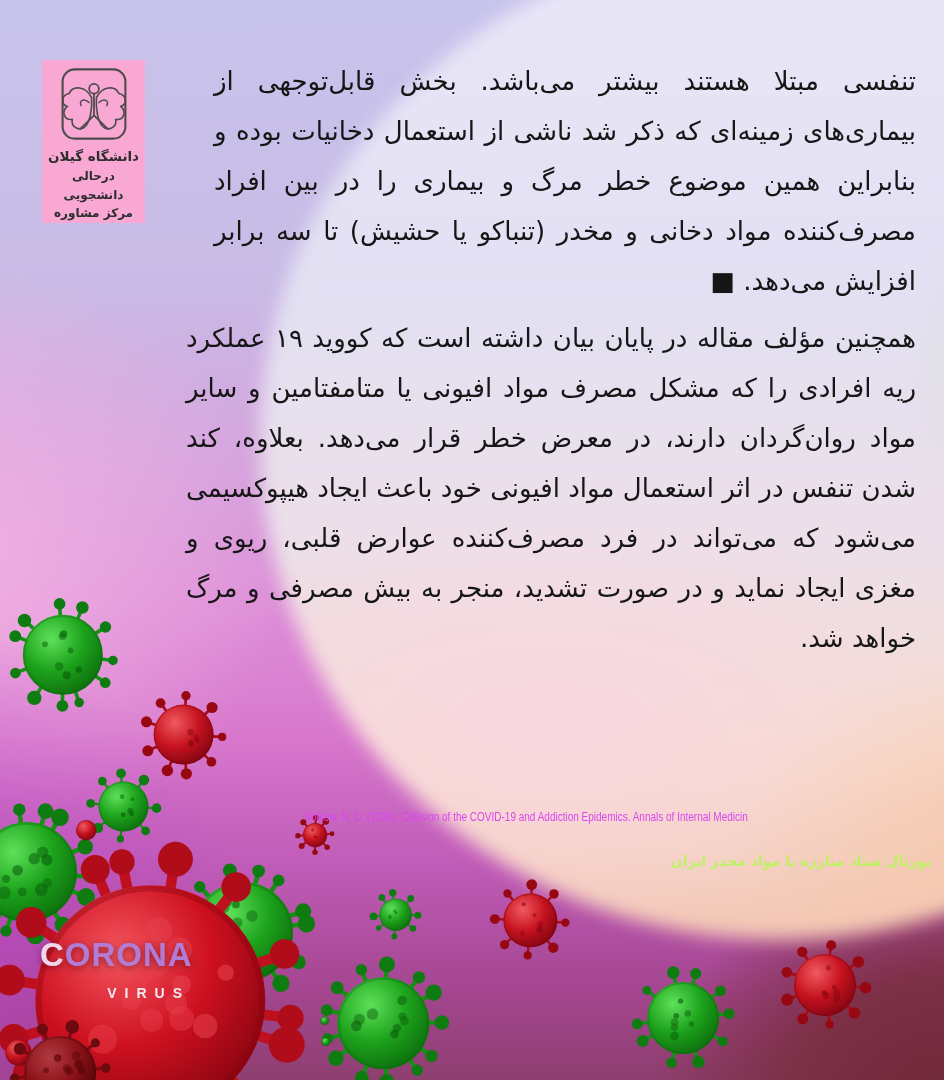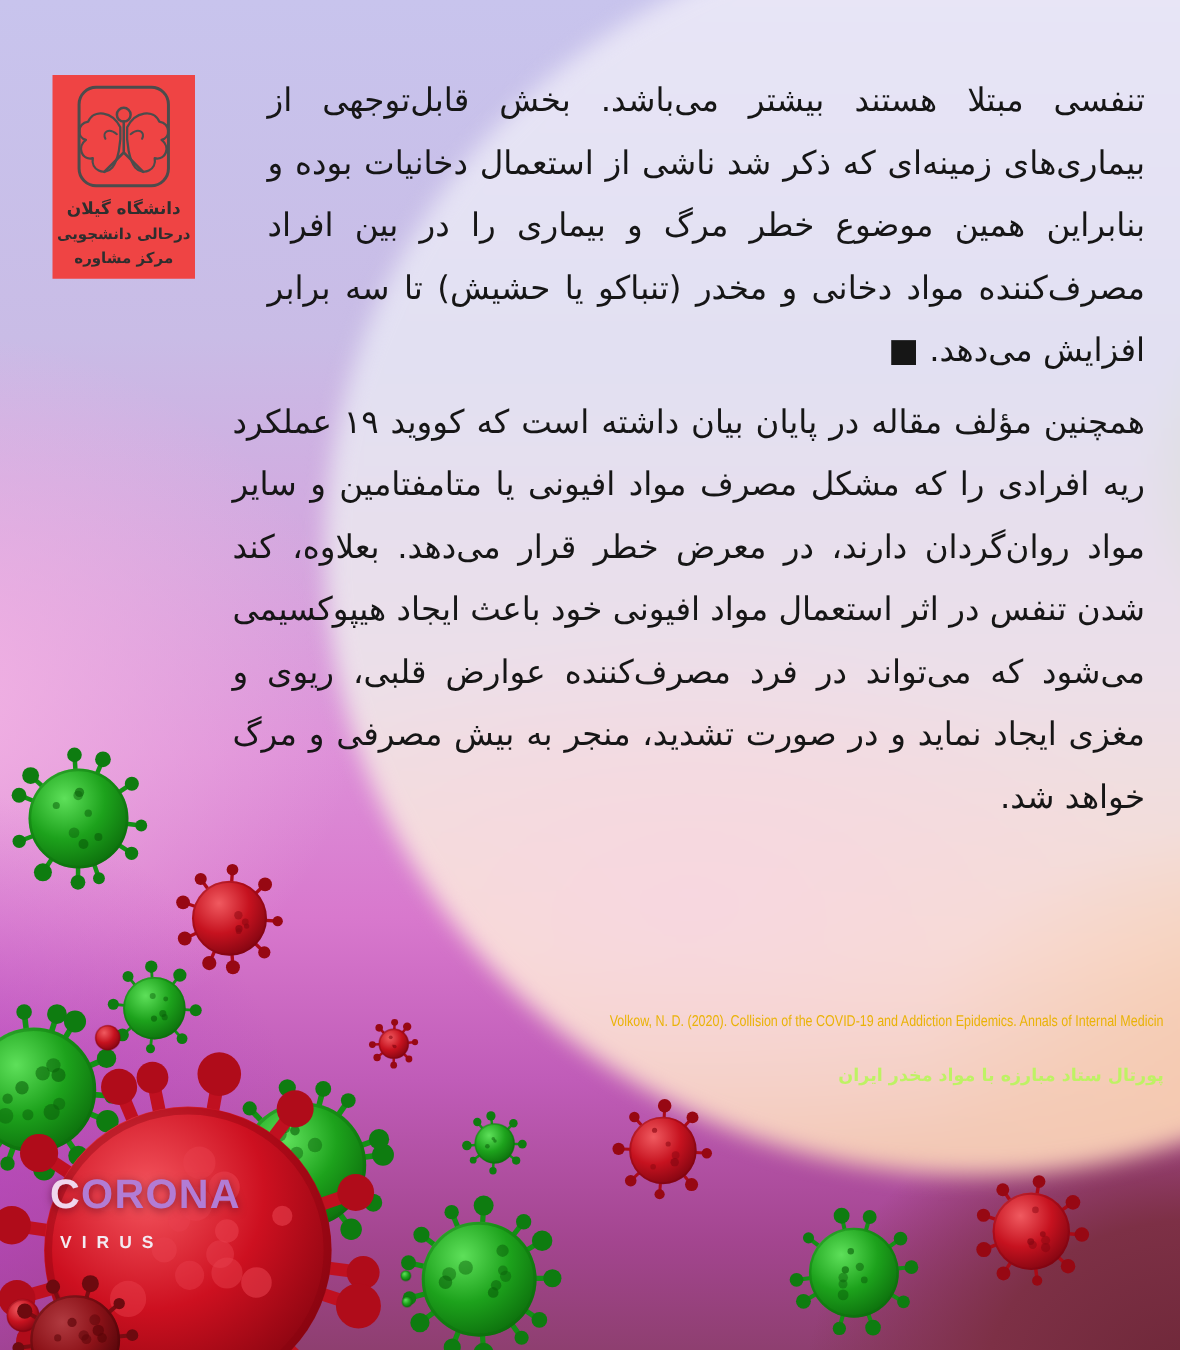--- a/index.html
+++ b/index.html
@@ -20,48 +20,48 @@
     position:absolute;left:260px;top:-60px;width:1040px;height:1000px;border-radius:50%;
     background:
       radial-gradient(ellipse 42% 32% at 92% 44%, rgba(188,219,152,.95) 0%, rgba(188,219,152,0) 70%),
       radial-gradient(ellipse 46% 26% at 80% 90%, rgba(246,198,168,.95) 0%, rgba(246,198,168,0) 75%),
       radial-gradient(ellipse 50% 30% at 28% 78%, rgba(248,214,226,.85) 0%, rgba(248,214,226,0) 75%),
       linear-gradient(180deg,#e9e6f7 0%, #e2e0f2 35%, #ecdfe9 60%, #f7dcd0 82%, #f2c6b2 100%);
     filter:blur(9px);
   }
   
   .logo{
-    position:absolute;left:42px;top:60px;width:114px;height:163px;background:#ef4444;
+    position:absolute;left:42px;top:60px;width:103px;height:163px;background:#f9a8d4;
     display:flex;flex-direction:column;align-items:center;box-sizing:border-box;padding-top:7px;
   }
   .logo svg{display:block;}
   .logo-line{color:#2e2e2e;font-weight:bold;text-align:center;line-height:1.55;direction:rtl;}
   .logo-line.l1{font-size:13.5px;margin-top:2px;}
   .logo-line.l2,.logo-line.l3{font-size:12px;}
   
   .article{
     position:absolute;top:56px;right:28px;width:730px;direction:rtl;color:#161616;
   }
   .article p{
     margin:0 0 7px 0;font-size:26px;line-height:50px;
     text-align:justify;text-align-last:right;
   }
   .article p.p1{margin-left:28px;}
   
   .cit-en{
-    position:absolute;top:810px;right:13px;width:920px;text-align:right;
-    font-family:"Liberation Sans",sans-serif;font-size:12.5px;color:#eab308;
+    position:absolute;top:810px;right:13px;width:920px;text-align:center;
+    font-family:"Liberation Sans",sans-serif;font-size:12.5px;color:#d946ef;
   }
   .cit-en span{display:inline-block;transform:scaleX(.8);transform-origin:100% 50%;white-space:nowrap;}
   .cit-fa{
     position:absolute;top:853px;right:13px;width:920px;text-align:right;direction:rtl;
     font-size:14px;font-weight:bold;color:#bef264;
   }
   
-  .wordmark{position:absolute;left:40px;top:938px;width:150px;text-align:left;z-index:30;}
+  .wordmark{position:absolute;left:40px;top:938px;width:150px;text-align:right;z-index:30;}
   .corona-word{
     font-family:"Liberation Sans",sans-serif;font-weight:800;font-size:33px;letter-spacing:1px;
     color:#b27cd4;text-shadow:0 2px 7px rgba(70,0,25,.55);line-height:1;
   }
   .corona-word::first-letter{color:#f0d7ee;}
   .virus-word{
     margin-top:15px;font-family:"Liberation Sans",sans-serif;font-weight:600;font-size:14px;
     letter-spacing:8px;color:#f3eaf2;text-indent:8px;line-height:1;
   }
   

